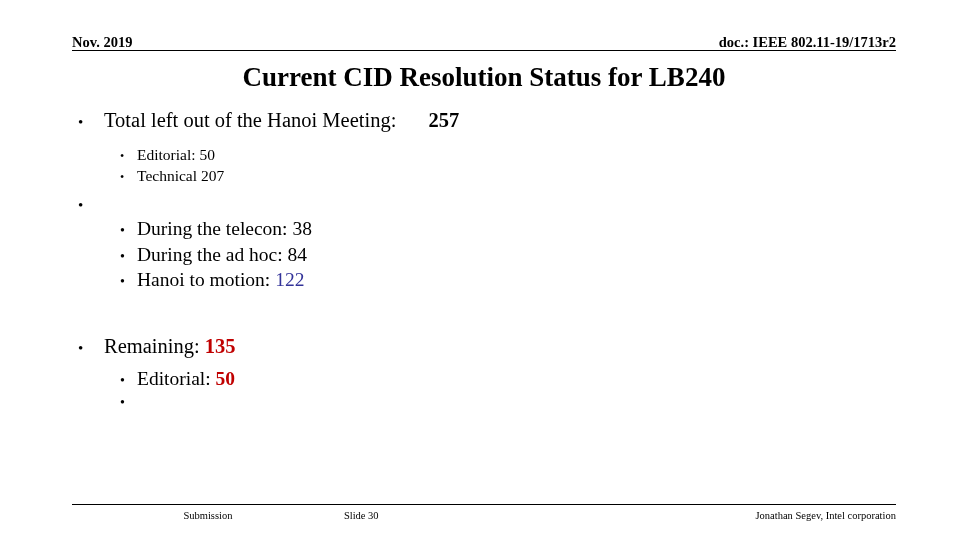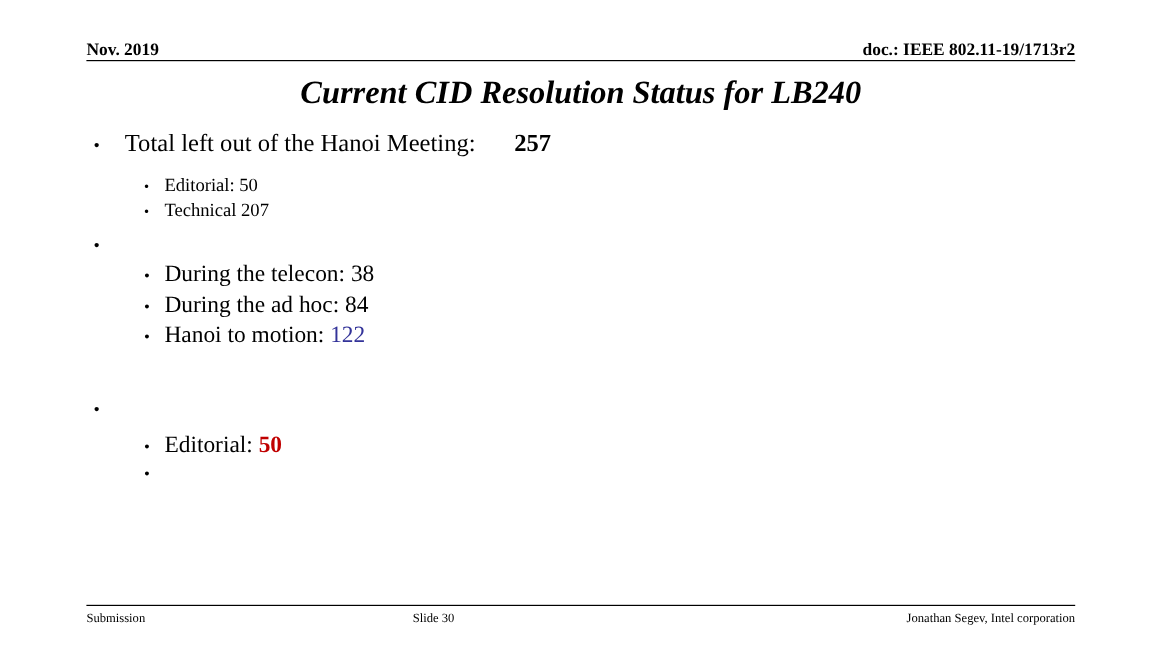--- a/index.html
+++ b/index.html
@@ -54,21 +54,20 @@
   .title {
     position: absolute;
     left: 72px;
     top: 62px;
     width: 824px;
     text-align: center;
     font-size: 27px;
     font-weight: bold;
     line-height: 1.18;
     white-space: nowrap;
-    font-style: italic;
   }
 
   
   .body {
     position: absolute;
     left: 60px;
     top: 107px;
     width: 840px;
   }
 
@@ -151,21 +150,21 @@
   .footer {
     position: absolute;
     left: 72px;
     top: 509px;
     width: 824px;
     display: flex;
     align-items: flex-start;
     font-size: 10.5px;
     line-height: 1.3;
   }
-  .footer-left   { flex: 0 0 33%; text-align: left; white-space: nowrap; }
+  .footer-left   { flex: 0 0 33%; text-align: center; white-space: nowrap; }
   .footer-center { flex: 0 0 34%; white-space: nowrap; }
   .footer-right  { flex: 0 0 33%; text-align: right; white-space: nowrap; }
 </style>
 </head>
 <body>
 
 <div class="slide">
 
   <div class="header">
     <div class="header-text">Nov. 2019</div>
@@ -209,20 +208,21 @@
     </div>
     <div class="bullet-row lvl2-lg">
       <span class="bullet-mark">•</span>
       <span class="bullet-text"><span>Hanoi to motion: </span><span class="num-blue">122</span></span>
     </div>
 
     <div class="gap-c"></div>
 
     <div class="bullet-row lvl1">
       <span class="bullet-mark">•</span>
+      <span class="bullet-text"><span>Remaining: </span><span class="num-red">135</span></span>
     </div>
 
     <div class="gap-d"></div>
 
     <div class="bullet-row lvl2-rem">
       <span class="bullet-mark">•</span>
       <span class="bullet-text"><span>Editorial: </span><span class="num-red">50</span></span>
     </div>
     <div class="bullet-row lvl2-rem">
       <span class="bullet-mark">•</span>

